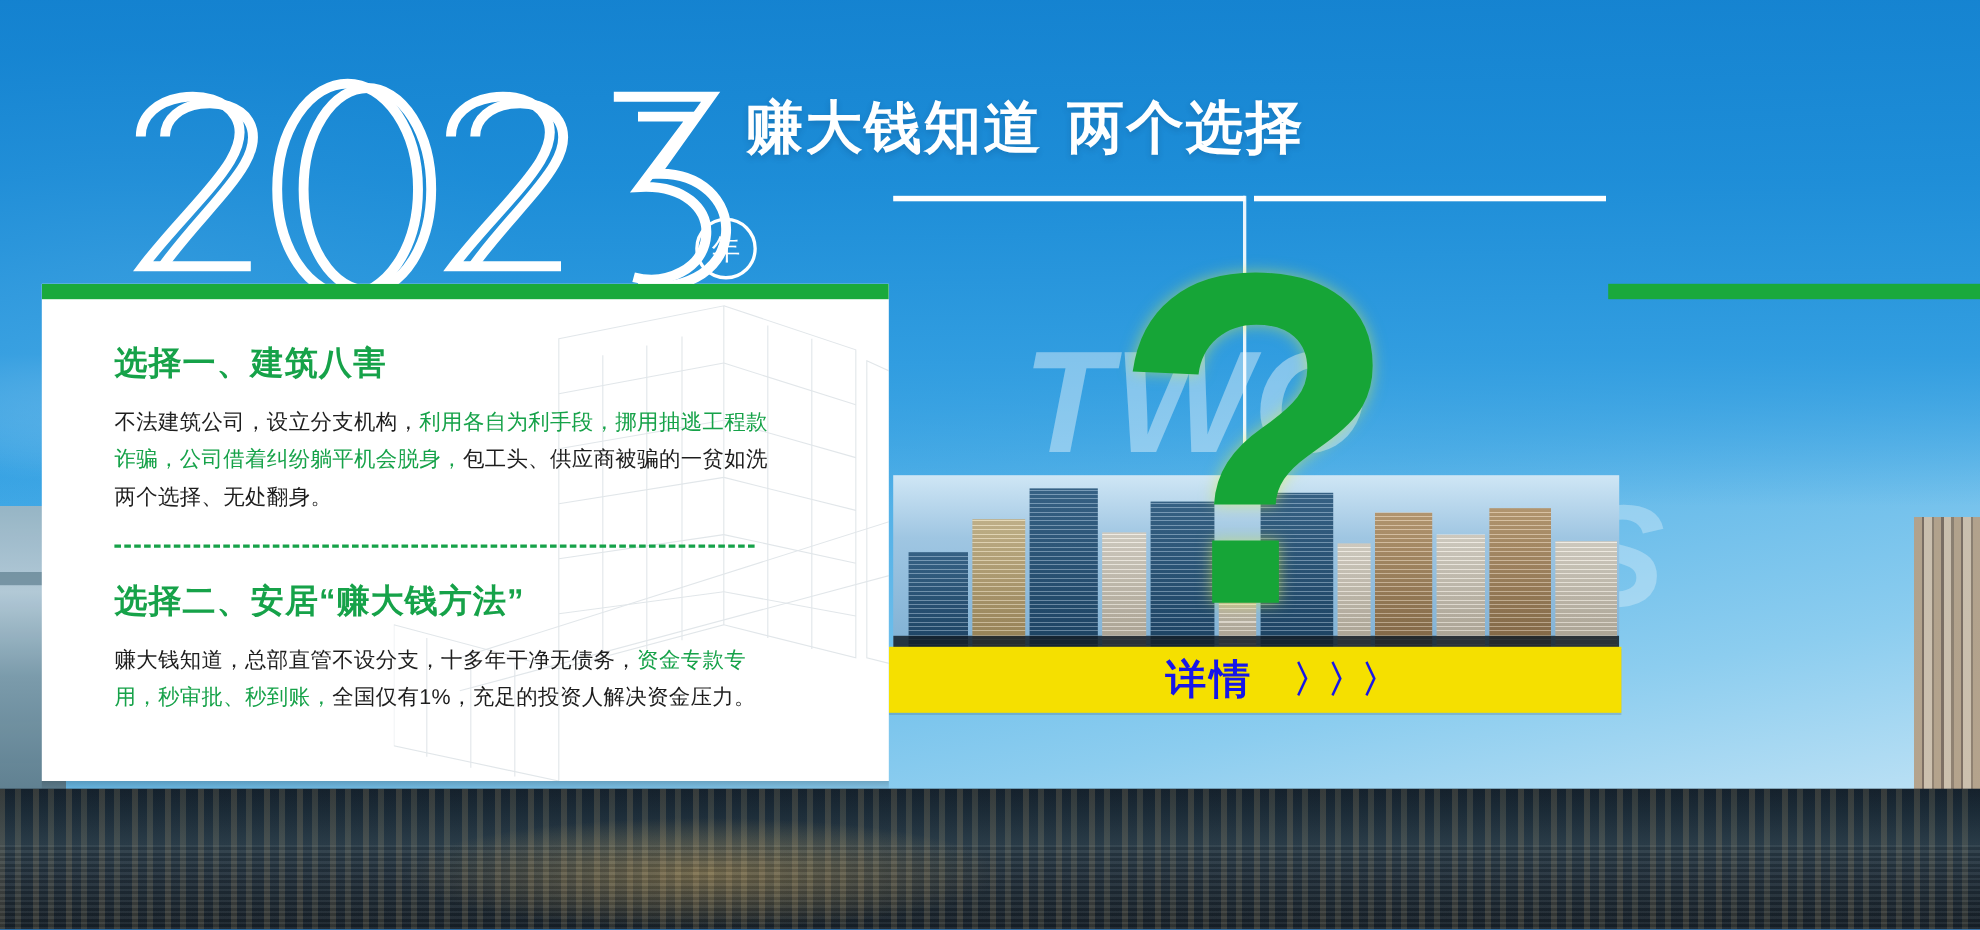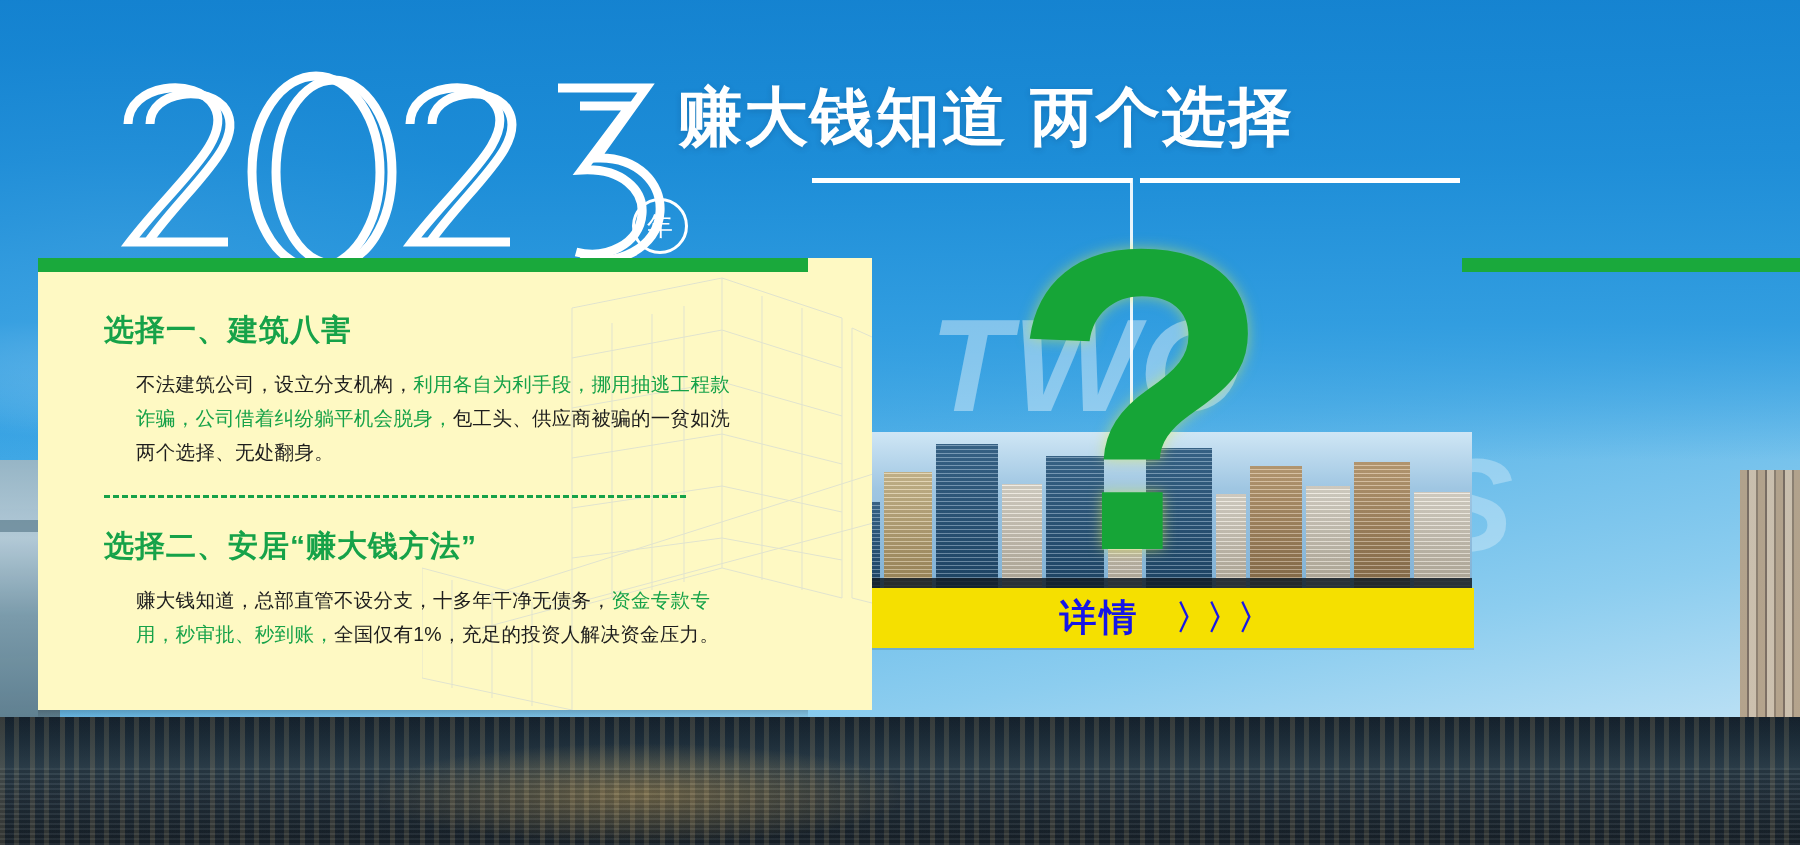--- a/index.html
+++ b/index.html
@@ -79,21 +79,21 @@
   .year-badge {
     position:absolute; left:632px; top:198px; width:56px; height:56px;
     border:3px solid #ffffff; border-radius:50%;
     color:#fff; font-size:26px; line-height:50px; text-align:center;
     font-family:"Liberation Sans","DejaVu Sans",sans-serif;
   }
 
   
   .headline {
     position:absolute; left:678px; top:74px;
-    color:#ffffff; font-size:64px; line-height:86px; font-weight:bold;
+    color:#ffffff; font-size:52px; line-height:86px; font-weight:bold;
     letter-spacing:2px; white-space:nowrap;
     text-shadow:0 2px 6px rgba(0,40,80,.18);
     font-family:"Liberation Sans","DejaVu Sans",sans-serif;
   }
   .headline .gap { display:inline-block; width:22px; }
 
   
   .rule-left  { position:absolute; left:812px;  top:178px; width:320px; height:5px; background:#fff; }
   .rule-right { position:absolute; left:1140px; top:178px; width:320px; height:5px; background:#fff; }
   .rule-tick  { position:absolute; left:1130px; top:178px; width:3px;  height:390px; background:rgba(255,255,255,.9); }
@@ -154,42 +154,41 @@
   .cta-arrow {
     color:#1616e8; font-size:34px; font-weight:bold; letter-spacing:-3px;
     font-family:"Liberation Sans","DejaVu Sans",sans-serif;
   }
 
   
   .green-right { position:absolute; left:1462px; top:258px; width:338px; height:14px; background:#1aa93c; }
 
   
   .card {
-    position:absolute; left:38px; top:258px; width:834px; height:452px;
-    background:#fef9c3; overflow:hidden;
+    position:absolute; left:38px; top:258px; width:770px; height:452px;
+    background:#ffffff; overflow:hidden;
   }
   .card-top { position:absolute; left:0; top:0; width:770px; height:14px; background:#1aa93c; }
 
   
   .blueprint {
     position:absolute; right:-20px; top:10px; width:470px; height:442px;
     opacity:.55; pointer-events:none;
   }
 
   .card-inner { position:absolute; left:66px; top:52px; width:672px; }
 
   .sec-title {
     color:#16a249; font-size:30px; font-weight:bold; letter-spacing:1px;
     font-family:"Liberation Sans","DejaVu Sans",sans-serif;
     margin-bottom:16px;
   }
   .sec-body {
     font-size:19.5px; line-height:34px; color:#1d1d1d; letter-spacing:.3px;
     font-family:"Liberation Sans","DejaVu Sans",sans-serif;
-    margin-left:32px;
   }
   .sec-body .g { color:#16a249; }
 
   .divider {
     margin:26px 0 28px 0; height:0;
     border-top:3px dashed #16a249; width:582px;
   }
 
   
   .card-shadow {

